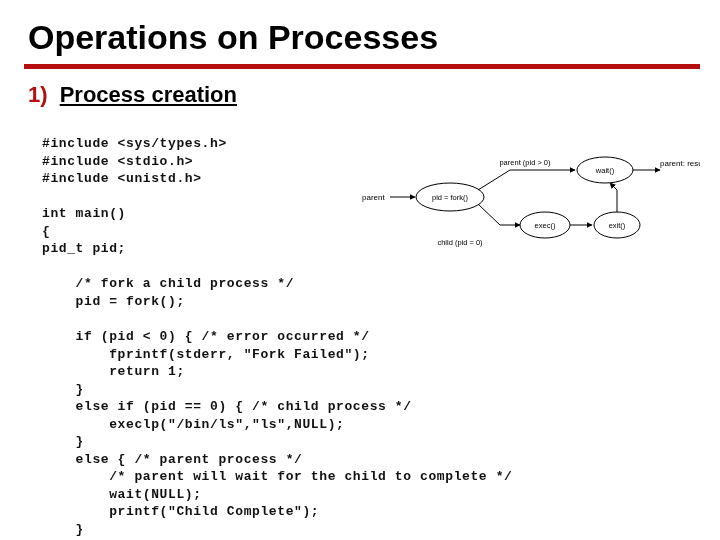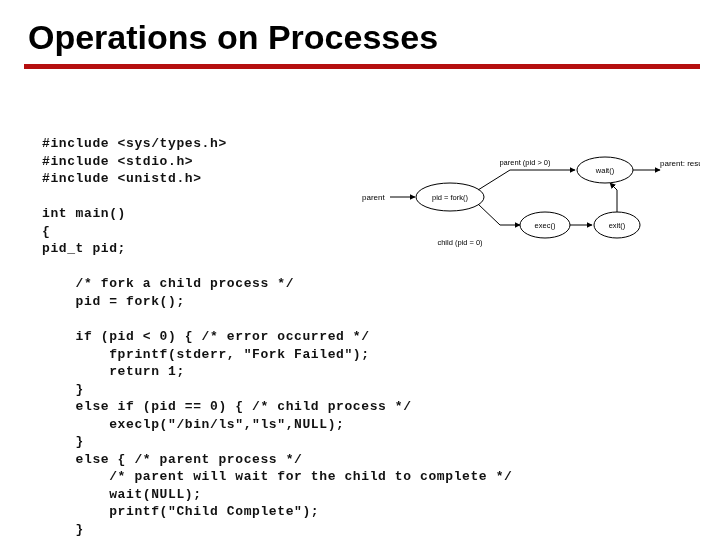--- a/index.html
+++ b/index.html
@@ -71,20 +71,24 @@
   .arrow { stroke: #000; stroke-width: 1; fill: none; marker-end: url(#ah); }
 </style>
 </head>
 <body>
 
 <div class="slide">
 
   <div class="title">Operations on Processes</div>
   <div class="rule"></div>
 
+  <div class="subtitle-row">
+    <span class="num">1)</span>
+    <span class="sub">Process creation</span>
+  </div>
 
   <pre class="code" id="code-block">#include &lt;sys/types.h&gt;
 #include &lt;stdio.h&gt;
 #include &lt;unistd.h&gt;
 
 int main()
 {
 pid_t pid;
 
     /* fork a child process */

